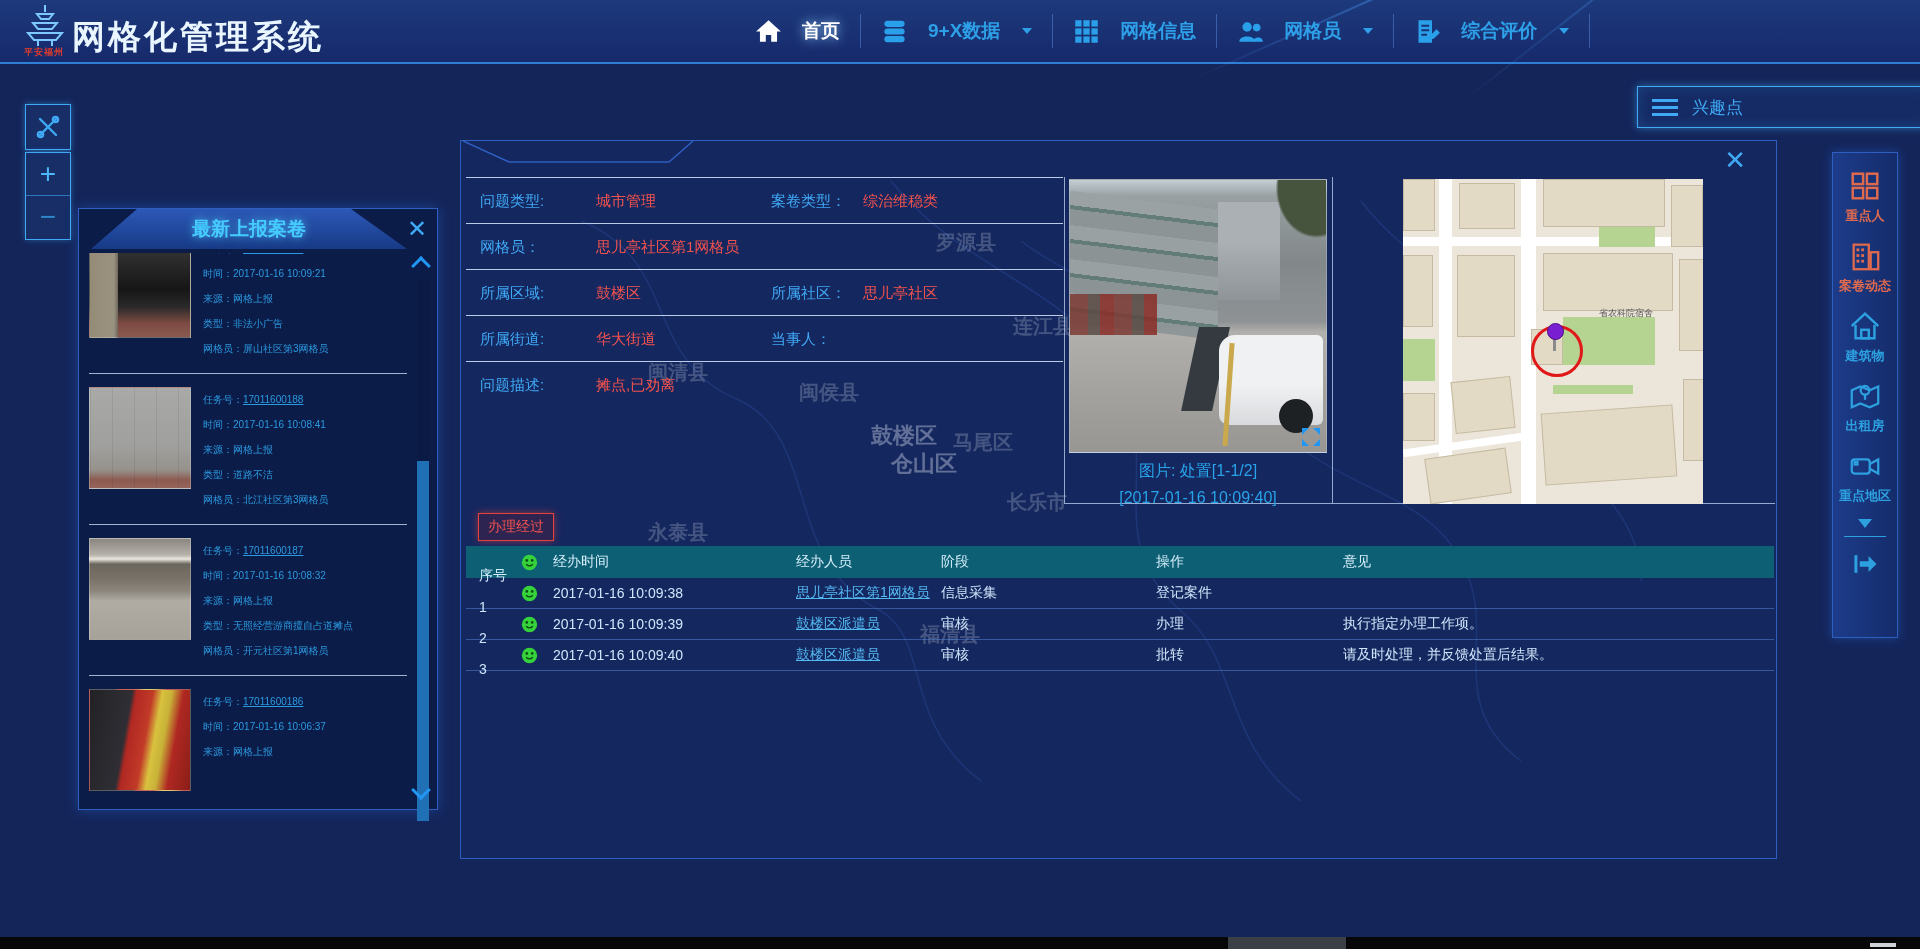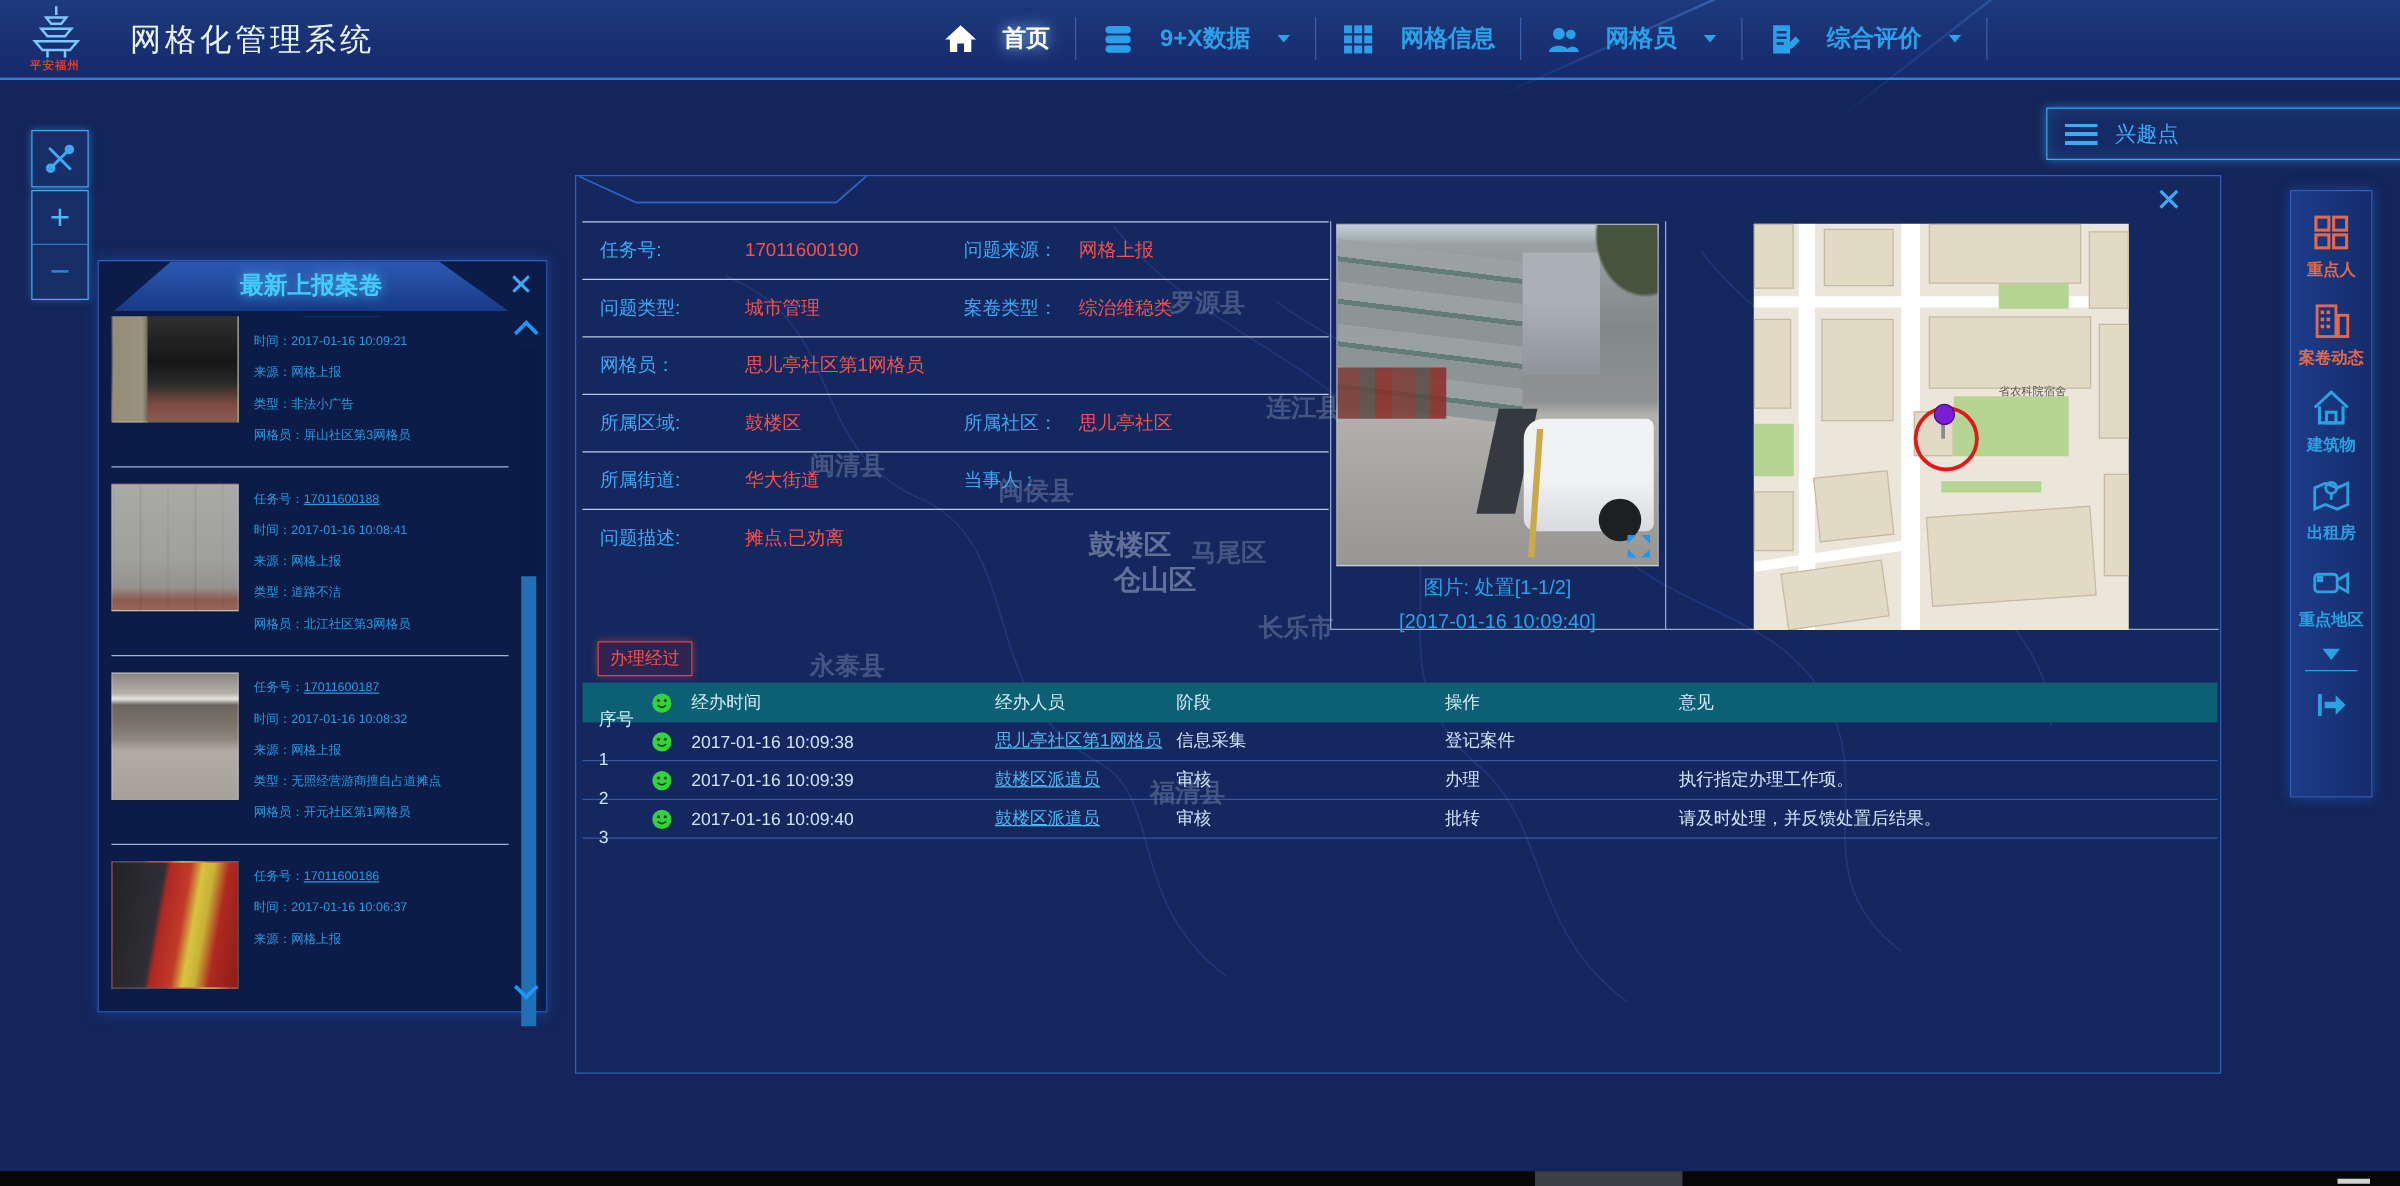--- a/index.html
+++ b/index.html
@@ -9,21 +9,21 @@
 
   
   .navbar{position:absolute;top:0;left:0;width:1920px;height:62px;
           background:linear-gradient(180deg,#1d3a7c 0%,#16296b 100%);
           border-bottom:2px solid #2e7fd6;z-index:30;}
   .diag{position:absolute;height:2px;background:linear-gradient(90deg,transparent,rgba(70,150,240,.55));}
   .d1{left:1180px;top:26px;width:260px;transform:rotate(-24deg);}
   .d2{left:1440px;top:40px;width:200px;transform:rotate(-38deg);opacity:.6;}
   .logo{left:10px;top:2px;width:70px;height:58px;}
   .logo-sub{position:absolute;left:14px;top:44px;font-size:9px;font-weight:bold;color:#e23c2c;letter-spacing:1px;}
-  .app-title{left:104px;top:15px;font-size:25px;font-weight:normal;color:#eaf6ff;letter-spacing:3px;}
+  .app-title{left:72px;top:15px;font-size:33px;font-weight:bold;color:#eaf6ff;letter-spacing:3px;}
   .nav{left:735px;top:0;height:62px;display:flex;align-items:center;}
   .nav-item{display:flex;align-items:center;gap:20px;padding:0 20px;height:34px;
             border-right:1px solid rgba(90,140,220,.5);color:#2da0e8;font-size:19px;font-weight:bold;cursor:pointer;white-space:nowrap;}
   .nav-item.active{color:#ffffff;text-shadow:0 0 12px rgba(150,210,255,.95);}
   .caret{width:0;height:0;border-left:5px solid transparent;border-right:5px solid transparent;border-top:6px solid #2da0e8;margin-left:2px;}
   .nicon{width:27px;height:27px;flex:none;}
 
   
   .poi{left:1637px;top:86px;width:264px;height:40px;border:1px solid #3fa9f5;
        background:rgba(22,45,105,.75);box-shadow:0 0 8px rgba(63,169,245,.55),inset 0 0 14px rgba(63,169,245,.2);
@@ -321,26 +321,20 @@
   <span class="wm" style="left:492px;top:288px;">马尾区</span>
   <span class="wm big" style="left:412px;top:308px;margin-left:18px;">仓山区</span>
   <span class="wm" style="left:546px;top:348px;">长乐市</span>
   <span class="wm" style="left:187px;top:378px;">永泰县</span>
   <span class="wm" style="left:459px;top:480px;">福清县</span>
 
   <div class="dclose">✕</div>
 
   <div class="form">
     <div class="frow">
-      <span class="fl p1l">任务号:</span>
-      <span class="fv p1v">17011600190</span>
-      <span class="fl p2l">问题来源：</span>
-      <span class="fv p2v">网格上报</span>
-    </div>
-    <div class="frow">
       <span class="fl p1l">问题类型:</span>
       <span class="fv p1v">城市管理</span>
       <span class="fl p2l">案卷类型：</span>
       <span class="fv p2v">综治维稳类</span>
     </div>
     <div class="frow">
       <span class="fl p1l">网格员：</span>
       <span class="fv p1v">思儿亭社区第1网格员</span>
     </div>
     <div class="frow">

